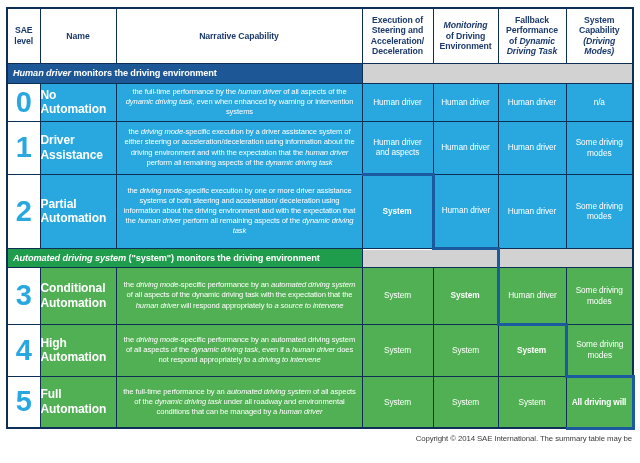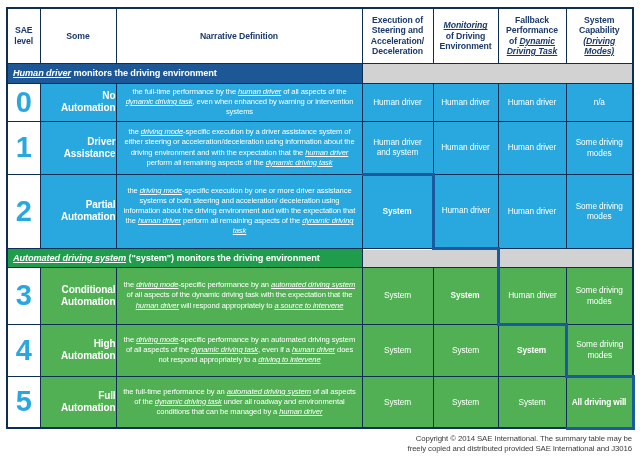--- a/index.html
+++ b/index.html
@@ -13,56 +13,56 @@
     --navy:#1b3a6b;
   }
   *{box-sizing:border-box;margin:0;padding:0;}
   html,body{width:640px;height:463px;background:#ffffff;overflow:hidden;}
   body{font-family:"Liberation Sans", sans-serif;}
   .page{width:627px;margin:7px 0 0 6px;}
   table.t{border-collapse:collapse;table-layout:fixed;width:626px;border:2px solid var(--line);}
   table.t td, table.t th{border:1px solid var(--line);overflow:hidden;vertical-align:middle;}
   th.hdr{background:#ffffff;color:var(--navy);font-weight:700;font-size:8.7px;line-height:1.18;text-align:center;letter-spacing:-0.1px;}
   td.lvl{background:#ffffff;color:var(--cyan);font-size:29px;font-weight:700;text-align:center;line-height:1;}
-  td.name{color:#ffffff;font-weight:700;font-size:10px;line-height:1.2;text-align:right;letter-spacing:-0.1px;}
+  td.name{color:#ffffff;font-weight:700;font-size:12px;line-height:1.2;text-align:left;letter-spacing:-0.1px;}
   td.narr{color:#ffffff;font-size:7.6px;line-height:1.32;text-align:center;padding:2px 5px 2px 6px;letter-spacing:-0.1px;}
   td.val{color:#ffffff;font-size:8.3px;line-height:1.25;text-align:center;letter-spacing:-0.1px;padding:0 3px;}
   td.b{font-weight:700;}
   .bg-cyan{background:var(--cyan);}
   .bg-green{background:var(--green);}
   td.banner{color:#ffffff;font-weight:700;font-size:9.2px;text-align:left;padding:2px 4px 2px 5px;letter-spacing:-0.1px;}
   td.banner-blue{background:var(--banner-blue);}
   td.banner-green{background:var(--banner-green);}
   td.gray{background:var(--gray);}
   .hvy-t{border-top:3px solid var(--heavy) !important;}
   .hvy-r{border-right:3px solid var(--heavy) !important;}
   .hvy-b{border-bottom:3px solid var(--heavy) !important;}
   .copyright{width:342px;margin:4px 1px 0 auto;font-size:7.8px;line-height:1.32;color:#3b3b3b;text-align:right;letter-spacing:-0.1px;}
-  i{font-style:italic;text-decoration:underline;}
+  i{font-style:italic;}
 </style>
 </head>
 <body>
 
 <div class="page">
   <table class="t">
     <colgroup>
       <col style="width:33px">
         <col style="width:76px">
         <col style="width:246px">
       <col style="width:71px">
         <col style="width:65px">
         <col style="width:68px">
         <col style="width:67px">
     </colgroup>
 
     <tbody>
         <tr style="height:55px">
       <th class="hdr">SAE<br>level</th>
-      <th class="hdr">Some</th>
-      <th class="hdr">Narrative Definition</th>
+      <th class="hdr">Name</th>
+      <th class="hdr">Narrative Capability</th>
       <th class="hdr">Execution of<br>Steering and<br>Acceleration/<br>Deceleration</th>
       <th class="hdr"><i>Monitoring</i><br>of Driving<br>Environment</th>
       <th class="hdr">Fallback<br>Performance<br>of <i>Dynamic<br>Driving Task</i></th>
       <th class="hdr">System<br>Capability<br><i>(Driving<br>Modes)</i></th>
     </tr>
 
     <tr style="height:20px">
       <td class="banner banner-blue" colspan="3"><i>Human driver</i> monitors the driving environment</td>
       <td class="gray" colspan="4"></td>
     </tr>
@@ -74,21 +74,21 @@
       <td class="val bg-cyan">Human driver</td>
       <td class="val bg-cyan">Human driver</td>
       <td class="val bg-cyan">Human driver</td>
       <td class="val bg-cyan">n/a</td>
     </tr>
 
     <tr style="height:53px">
       <td class="lvl">1</td>
       <td class="name bg-cyan">Driver<br>Assistance</td>
       <td class="narr bg-cyan">the <i>driving mode</i>-specific execution by a driver assistance system of either steering or acceleration/deceleration using information about the driving environment and with the expectation that the <i>human driver</i> perform all remaining aspects of the <i>dynamic driving task</i></td>
-      <td class="val bg-cyan">Human driver and system</td>
+      <td class="val bg-cyan">Human driver and aspects</td>
       <td class="val bg-cyan">Human driver</td>
       <td class="val bg-cyan">Human driver</td>
       <td class="val bg-cyan">Some driving modes</td>
     </tr>
 
     <tr style="height:74px">
       <td class="lvl">2</td>
       <td class="name bg-cyan">Partial<br>Automation</td>
       <td class="narr bg-cyan">the <i>driving mode</i>-specific execution by one or more driver assistance systems of both steering and acceleration/ deceleration using information about the driving environment and with the expectation that the <i>human driver</i> perform all remaining aspects of the <i>dynamic driving task</i></td>
       <td class="val bg-cyan b hvy-t hvy-r">System</td>
@@ -130,15 +130,14 @@
       <td class="val bg-green">System</td>
       <td class="val bg-green">System</td>
       <td class="val bg-green">System</td>
       <td class="val bg-green b hvy-t hvy-r hvy-b">All driving will</td>
     </tr>
   </tbody>
     </table>
 
   <div class="copyright">
     <div>Copyright © 2014 SAE International.  The summary table may be</div>
-    <div>freely copied and distributed provided SAE International and J3016</div>
   </div>
 </div>
 
 </body></html>

